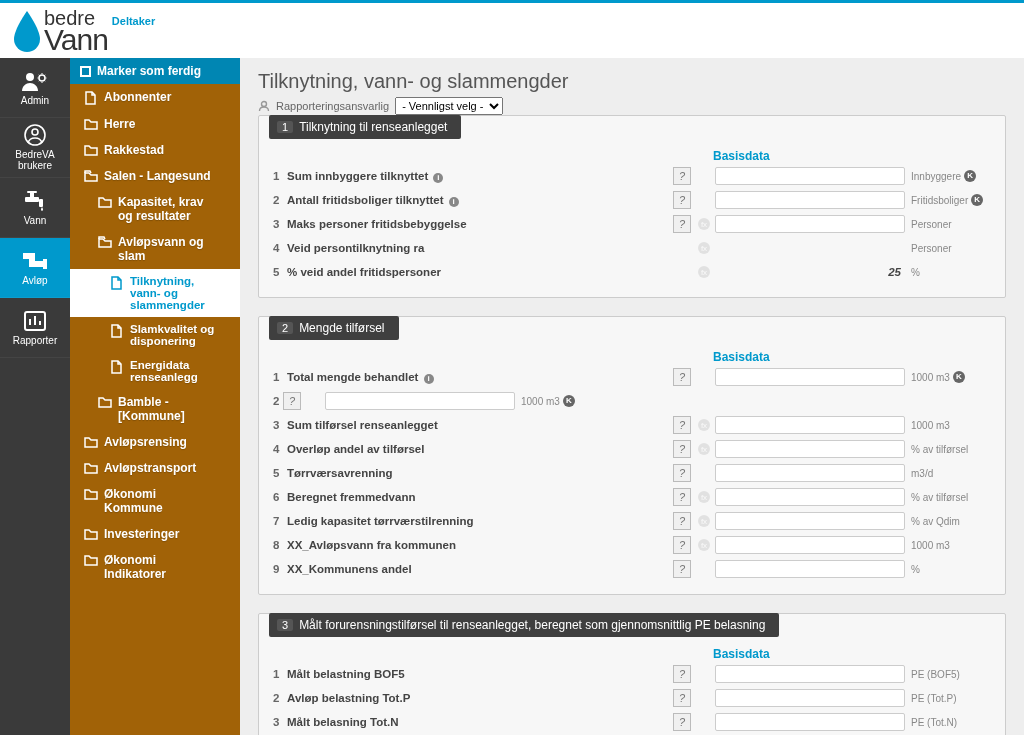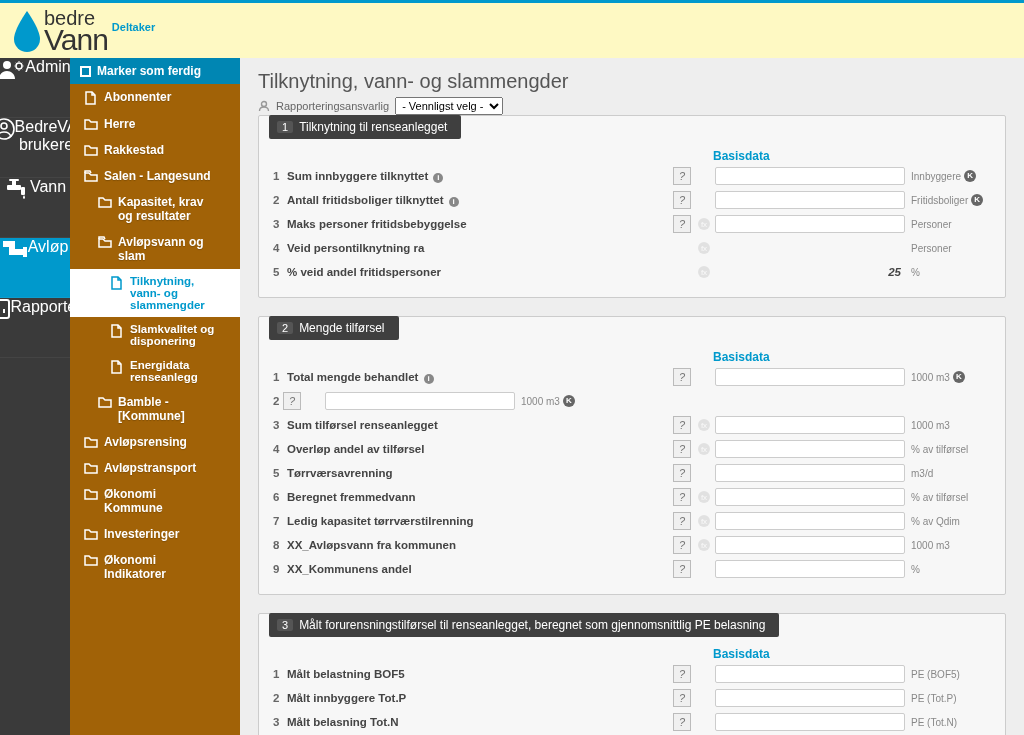--- a/index.html
+++ b/index.html
@@ -13,39 +13,39 @@
     overflow: hidden;
     position: relative;
   }
   .topbar {
     height: 3px;
     background: #0099cc;
     width: 100%;
   }
   .header {
     height: 55px;
-    background: #fef9c3;
+    background: #ffffff;
     display: flex;
     align-items: center;
     padding: 0 10px;
   }
-  .logo-sub { font-size:11px; color:#0099cc; font-weight:bold; margin-left:4px; align-self:flex-start; margin-top:12px;}
+  .logo-sub { font-size:11px; color:#0099cc; font-weight:bold; margin-left:4px; align-self:flex-start; margin-top:6px;}
   
   .layout { display:flex; height: calc(735px - 58px); }
   
   .railnav {
     width: 70px;
     background: #3a3a3a;
     display:flex; flex-direction:column;
   }
   .railnav .item {
     height: 60px;
     color:#fff;
-    font-size:16px;
-    display:flex; flex-direction:row; align-items:flex-start; justify-content:center;
+    font-size:10px;
+    display:flex; flex-direction:column; align-items:center; justify-content:center;
     cursor:pointer;
     border-bottom:1px solid rgba(255,255,255,0.05);
   }
   .railnav .item.active { background:#0099cc; }
   .railnav .item .ri-icon { font-size:20px; margin-bottom:3px; width:26px; height:22px; display:flex; align-items:center; justify-content:center;}
   
   .tree {
     width: 170px;
     background: #a16207;
     color:#fff;
@@ -604,21 +604,21 @@
                 <svg width="14" height="14" viewBox="0 0 14 14" fill="#bbb">
                   <circle cx="7" cy="7" r="6"></circle>
                   <text x="7" y="10" text-anchor="middle" font-size="8" fill="#fff">fx</text>
                 </svg>
               </span>
               <input type="text" value="" style="">
               <span class="unit">PE (BOF5)</span>
             </div>
             <div class="form-row">
               <span class="idx">2</span>
-              <span class="lbl">Målt innbyggere Tot.P</span>
+              <span class="lbl">Avløp belastning Tot.P</span>
               <span class="q">?</span>
               <span class="calc-icon hidden">
                 <svg width="14" height="14" viewBox="0 0 14 14" fill="#bbb">
                   <circle cx="7" cy="7" r="6"></circle>
                   <text x="7" y="10" text-anchor="middle" font-size="8" fill="#fff">fx</text>
                 </svg>
               </span>
               <input type="text" value="" style="">
               <span class="unit">PE (Tot.P)</span>
             </div>

